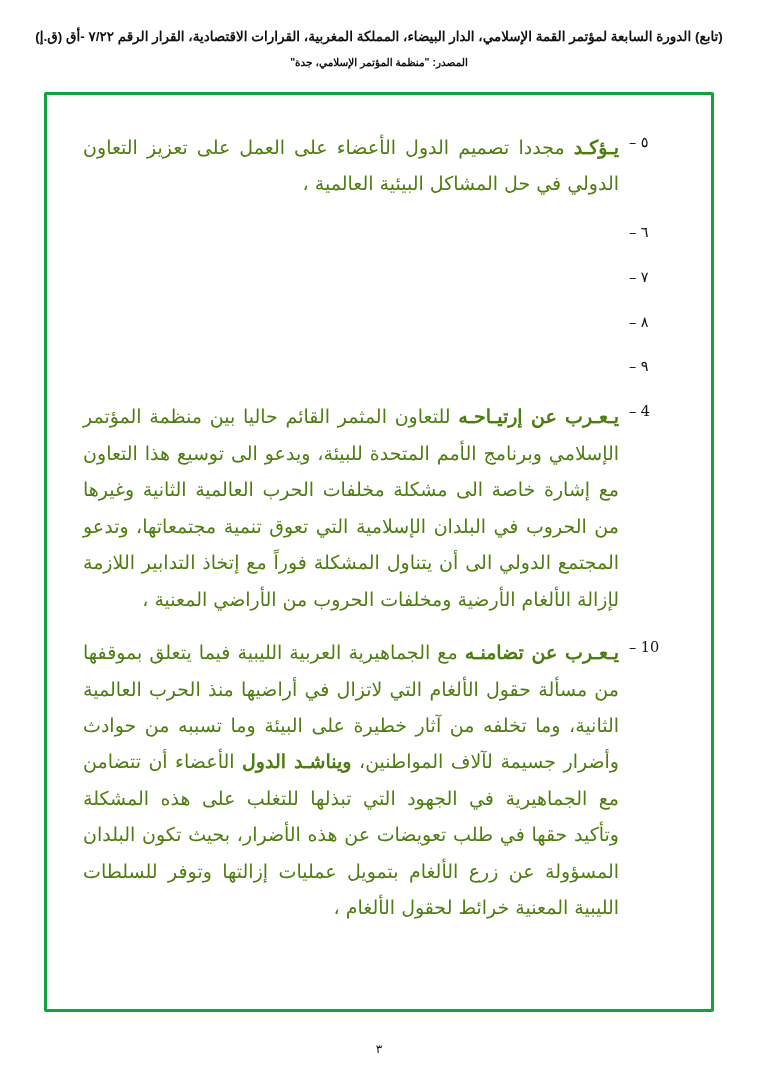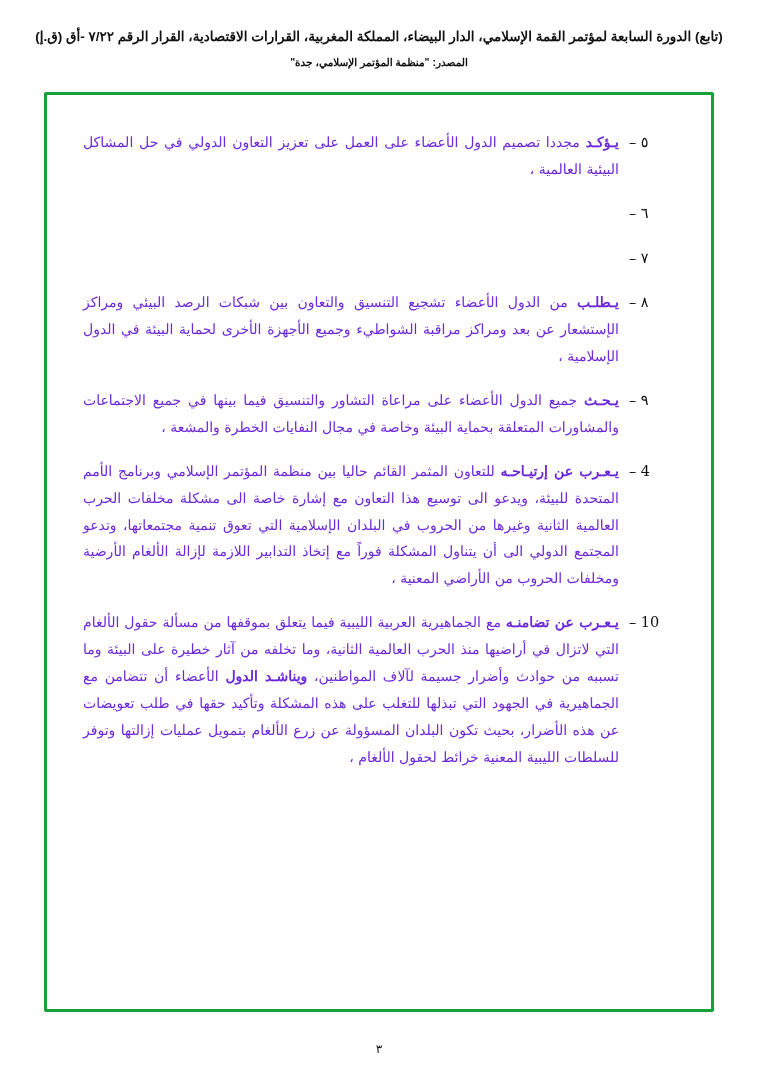--- a/index.html
+++ b/index.html
@@ -68,25 +68,25 @@
     width: 56px;
     text-align: left;
     padding-left: 10px;
     font-size: 14.5px;
     line-height: 1.92;
     white-space: nowrap;
     color: #111;
   }
   .clause-body {
     flex: 1 1 auto;
-    font-size: 14px;
+    font-size: 19px;
     line-height: 1.92;
     text-align: justify;
     text-justify: inter-word;
-    color: #6d28d9;
+    color: #4d7c0f;
     letter-spacing: 0.1px;
     padding-left: 6px;
   }
   .lead {
     font-weight: bold;
   }
   .footer {
     position: absolute;
     bottom: 22px;
     left: 0;
@@ -118,26 +118,24 @@
       <div class="clause">
         <div class="clause-num">٦ –</div>
       </div>
 
       <div class="clause">
         <div class="clause-num">٧ –</div>
       </div>
 
       <div class="clause">
         <div class="clause-num">٨ –</div>
-        <div class="clause-body"><span class="lead">يـطلـب</span><span> من الدول الأعضاء تشجيع التنسيق والتعاون بين شبكات الرصد البيئي ومراكز الإستشعار عن بعد ومراكز مراقبة الشواطيء وجميع الأجهزة الأخرى لحماية البيئة في الدول الإسلامية ،</span></div>
       </div>
 
       <div class="clause">
         <div class="clause-num">٩ –</div>
-        <div class="clause-body"><span class="lead">يـحـث</span><span> جميع الدول الأعضاء على مراعاة التشاور والتنسيق فيما بينها في جميع الاجتماعات والمشاورات المتعلقة بحماية البيئة وخاصة في مجال النفايات الخطرة والمشعة ،</span></div>
       </div>
 
       <div class="clause">
         <div class="clause-num">4 –</div>
         <div class="clause-body"><span class="lead">يـعـرب عن إرتيـاحـه</span><span> للتعاون المثمر القائم حاليا بين منظمة المؤتمر الإسلامي وبرنامج الأمم المتحدة للبيئة، ويدعو الى توسيع هذا التعاون مع إشارة خاصة الى مشكلة مخلفات الحرب العالمية الثانية وغيرها من الحروب في البلدان الإسلامية التي تعوق تنمية مجتمعاتها، وتدعو المجتمع الدولي الى أن يتناول المشكلة فوراً مع إتخاذ التدابير اللازمة لإزالة الألغام الأرضية ومخلفات الحروب من الأراضي المعنية ،</span></div>
       </div>
 
       <div class="clause">
         <div class="clause-num">10 –</div>
         <div class="clause-body"><span class="lead">يـعـرب عن تضامنـه</span><span> مع الجماهيرية العربية الليبية فيما يتعلق بموقفها من مسألة حقول الألغام التي لاتزال في أراضيها منذ الحرب العالمية الثانية، وما تخلفه من آثار خطيرة على البيئة وما تسببه من حوادث وأضرار جسيمة لآلاف المواطنين، </span><span class="lead">ويناشـد الدول</span><span> الأعضاء أن تتضامن مع الجماهيرية في الجهود التي تبذلها للتغلب على هذه المشكلة وتأكيد حقها في طلب تعويضات عن هذه الأضرار، بحيث تكون البلدان المسؤولة عن زرع الألغام بتمويل عمليات إزالتها وتوفر للسلطات الليبية المعنية خرائط لحقول الألغام ،</span></div>

